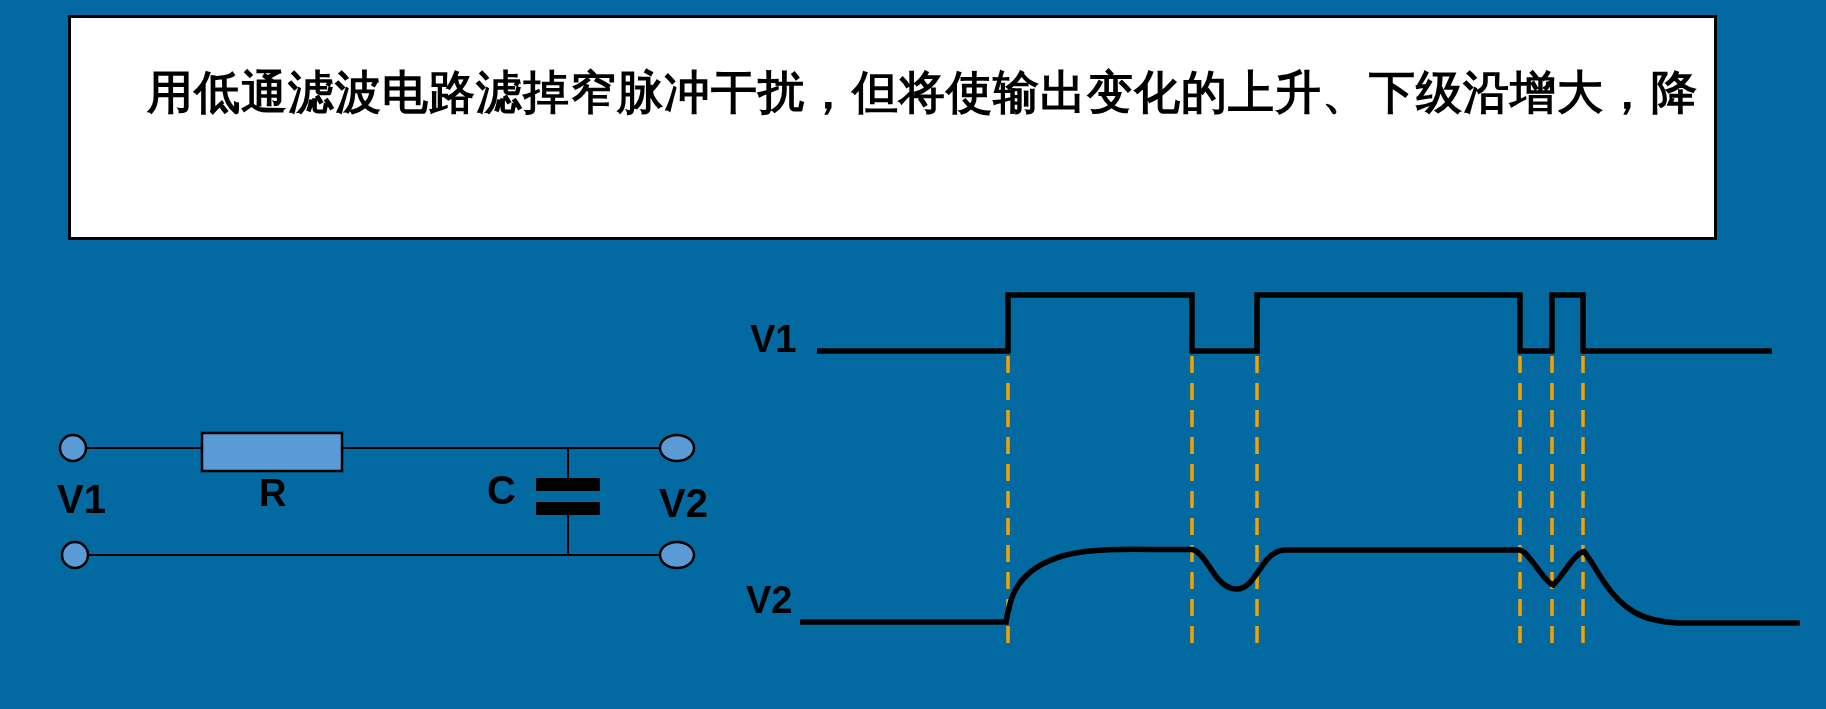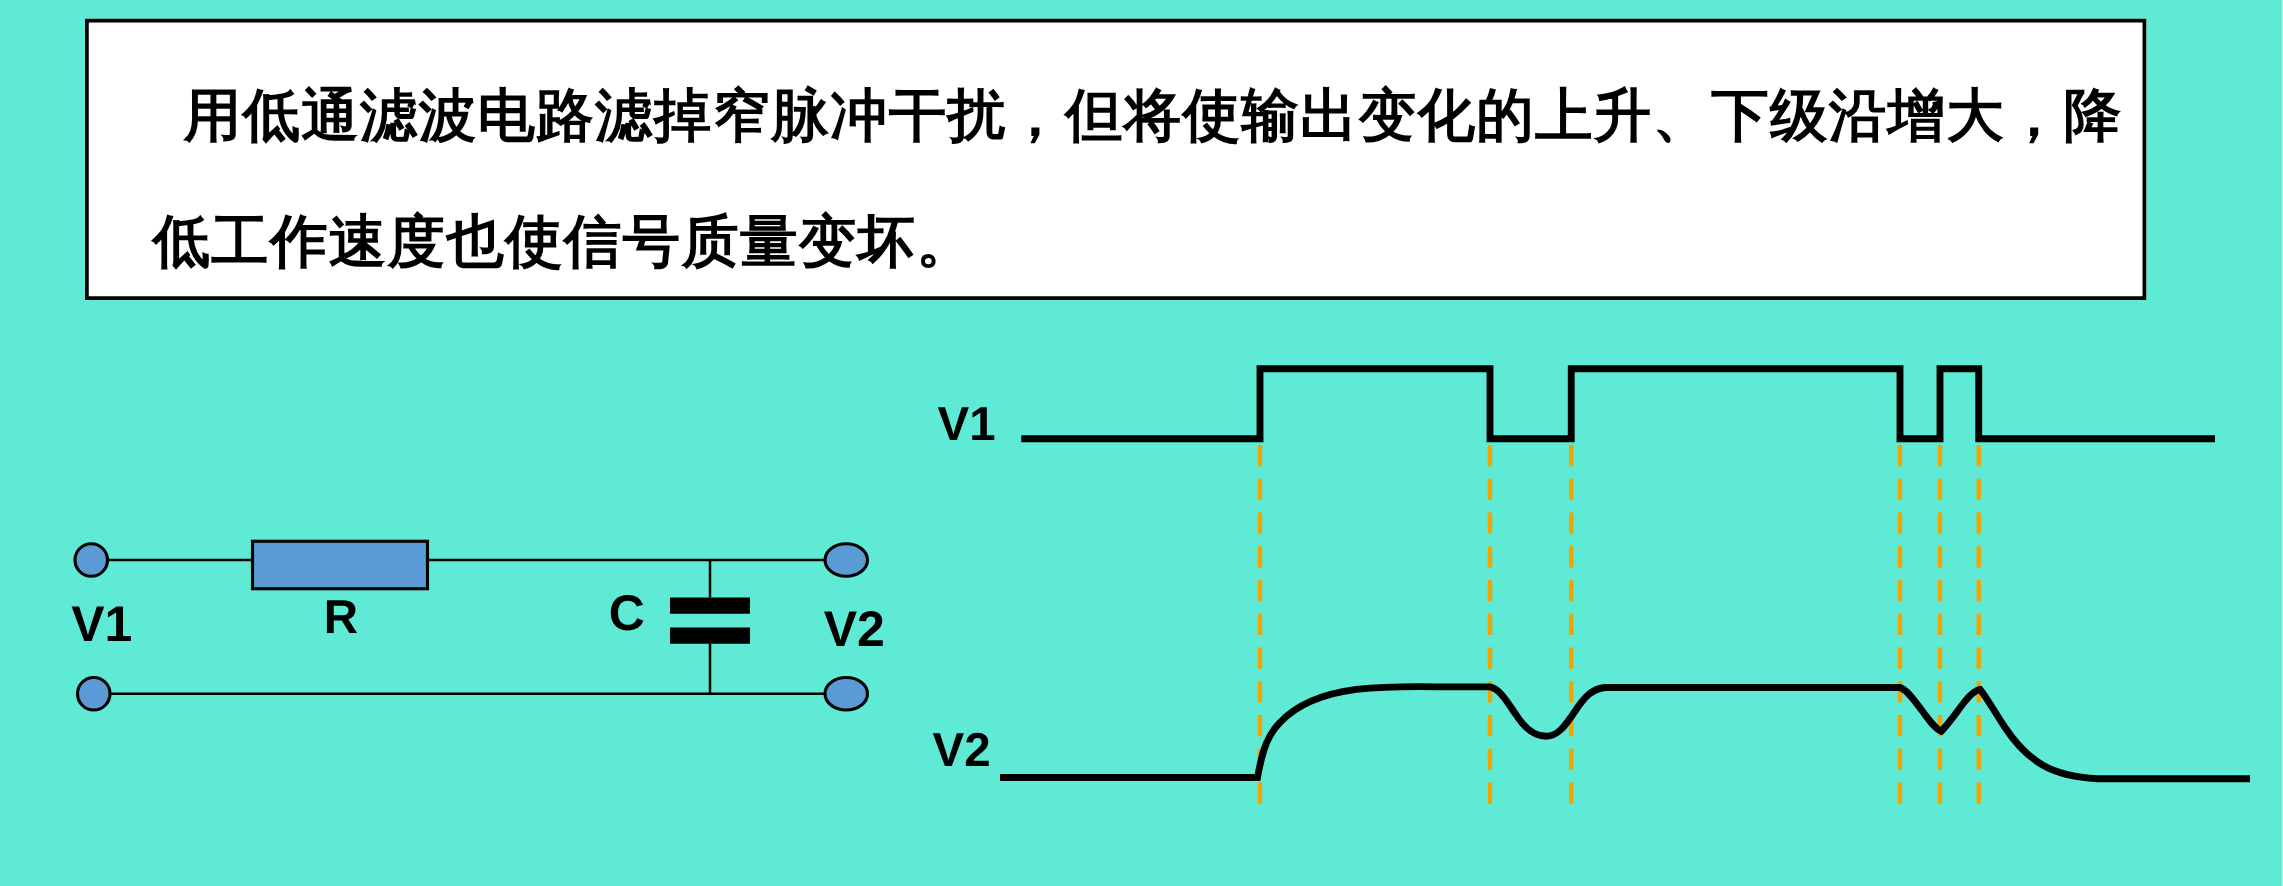--- a/index.html
+++ b/index.html
@@ -1,19 +1,19 @@
 <!DOCTYPE html>
 <html><head>
 <meta charset="utf-8">
 <style>
   html,body{margin:0;padding:0;background:#ffffff;}
   .page{
     position:relative;
     width:1826px;height:709px;
-    background:#5eead4;
+    background:#0369a1;
     overflow:hidden;
     font-family:"Liberation Sans", sans-serif;
   }
   .note-box{
     position:absolute;
     left:68px;top:15px;
     width:1649px;height:225px;
     border:3px solid #000000;
     box-sizing:border-box;
     background:#ffffff;
@@ -48,21 +48,20 @@
     stroke-dasharray:17 10;
   }
 </style>
 </head>
 <body>
 
 <div class="page" data-name="slide">
 
   <div class="note-box" data-name="note-box">
     <div class="note-line note-line-1" data-name="note-text-line-1">用低通滤波电路滤掉窄脉冲干扰，但将使输出变化的上升、下级沿增大，降</div>
-    <div class="note-line note-line-2" data-name="note-text-line-2">低工作速度也使信号质量变坏。</div>
   </div>
 
   <svg class="diagram" data-name="diagram-canvas" viewBox="0 0 1826 709" xmlns="http://www.w3.org/2000/svg">
 
     <g data-name="rc-circuit">
 
       <line class="wire" data-name="top-wire-left" x1="86" y1="448" x2="202" y2="448"></line>
       <line class="wire" data-name="top-wire-right" x1="342" y1="448" x2="660" y2="448"></line>
 
       <line class="wire" data-name="bottom-wire" x1="88" y1="555" x2="660" y2="555"></line>

